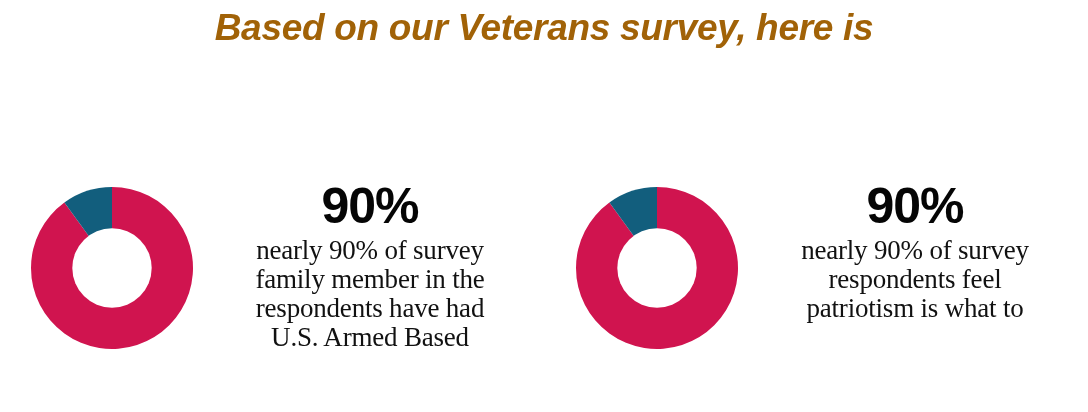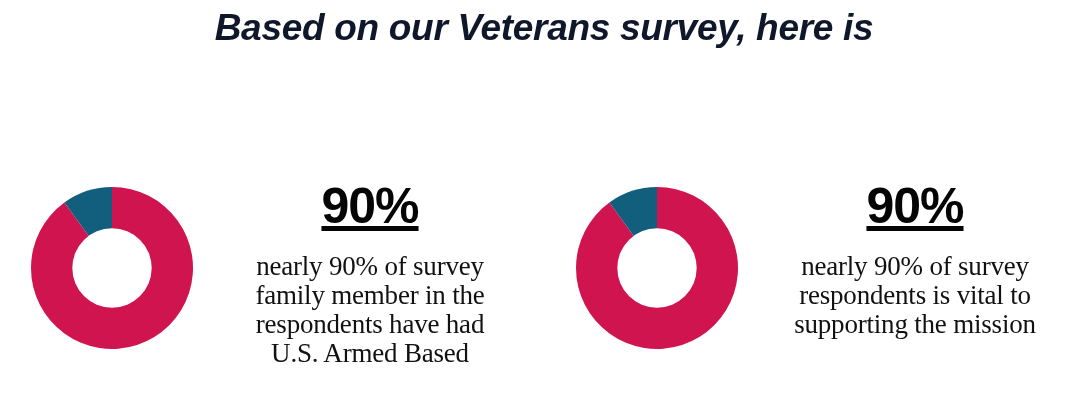--- a/index.html
+++ b/index.html
@@ -20,21 +20,21 @@
     background: #ffffff;
   }
 
   
   .heading {
     position: absolute;
     top: 6px;
     left: 0;
     width: 1088px;
     text-align: center;
-    color: #0f172a;
+    color: #a16207;
     font-family: "Liberation Sans", sans-serif;
     font-weight: 700;
     font-style: italic;
     font-size: 37px;
     line-height: 44px;
     letter-spacing: -0.3px;
   }
   .heading .hl {
     display: block;
     white-space: nowrap;
@@ -79,22 +79,21 @@
     padding-left: 6px;
     padding-right: 4px;
   }
   .stat-pct {
     font-family: "Liberation Sans", sans-serif;
     font-weight: 700;
     font-size: 50px;
     line-height: 56px;
     color: #050505;
     letter-spacing: -1px;
-    margin: 0 0 18px 0;
-    text-decoration: underline;
+    margin: 0 0 2px 0;
   }
   .stat-desc {
     font-family: Liberation Serif, serif;
     font-weight: 400;
     font-size: 27px;
     line-height: 29px;
     color: #111111;
     letter-spacing: -0.2px;
   }
   .stat-desc .dl {
@@ -143,20 +142,20 @@
           <path fill="#D0144F" d="M 83 83 L 83.00 2.00 A 81 81 0 1 1 35.39 17.47 Z"></path>
           <path fill="#125E7D" d="M 83 83 L 35.39 17.47 A 81 81 0 0 1 83.00 2.00 Z"></path>
           <circle cx="83" cy="83" r="39.69" fill="#ffffff"></circle>
         </svg>
       </div>
 
       <div class="stat-text">
         <div class="stat-pct">90%</div>
         <div class="stat-desc">
           <span class="dl">nearly 90% of survey</span>
-          <span class="dl">respondents is vital to</span>
-          <span class="dl">supporting the mission</span>
+          <span class="dl">respondents feel</span>
+          <span class="dl">patriotism is what to</span>
         </div>
       </div>
     </div>
 
   </div>
 </div>
 
 </body></html>

